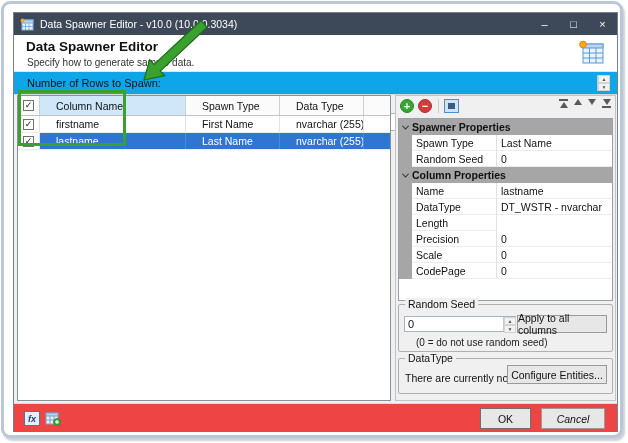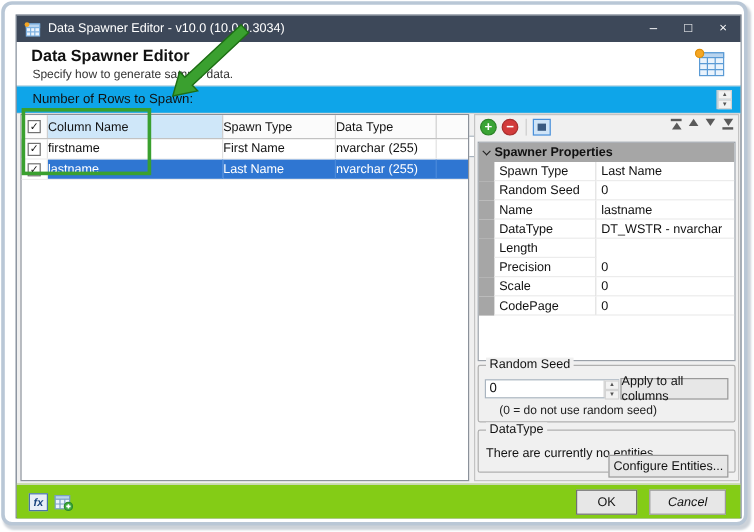--- a/index.html
+++ b/index.html
@@ -25,21 +25,21 @@
   .rowsbar .rlabel { position:absolute; left:13px; top:5px; font-size:11px; color:#111; }
   .tinput { position:absolute; border:1px solid #a9b4bf; background:#fff; font-size:11px; font-family:"Liberation Sans",sans-serif; padding:0 3px; color:#111; }
   .rowsbar .tinput { left:150px; top:2px; right:6px; height:18px; padding-right:16px;margin-top:39px; }
   .spin { position:absolute; right:7px; top:3px; width:13px; height:16px; display:flex; flex-direction:column; border-left:1px solid #c9c9c9; }
   .spin > div { flex:1; background:#f2f2f2; border:1px solid #d4d4d4; display:flex; align-items:center; justify-content:center; font-size:5px; color:#555; }
 
   
   .grid { position:absolute; left:3px; top:82px; width:374px; height:306px; background:#fff; border:1px solid #8b919a; }
   .grow { display:flex; height:17px; }
   .grow.ghead { height:20px; border-bottom:1px solid #c2c2c2; background:#fbfbfb; }
-  .gc { border-right:1px solid #e2e2e2; display:flex; align-items:center; font-size:10.5px; color:#111; padding-left:0; overflow:hidden; white-space:nowrap; }
+  .gc { border-right:1px solid #e2e2e2; display:flex; align-items:center; font-size:10.5px; color:#111; padding-left:16px; overflow:hidden; white-space:nowrap; }
   .ghead .gc { border-right:1px solid #cfcfcf; }
   .gc.c0 { width:22px; padding-left:0; justify-content:center; }
   .gc.c1 { width:146px; }
   .gc.c2 { width:94px; }
   .gc.c3 { width:84px; }
   .gc.c4 { flex:1; border-right:none; }
   .grow.body { border-bottom:1px solid #ededed; }
   .grow.sel .gc:not(.c0) { background:#2f76d2; color:#fff; border-right-color:#4a8adb; }
   .cb { width:11px; height:11px; border:1px solid #707070; background:#fff; display:flex; align-items:center; justify-content:center; font-size:9px; color:#111; line-height:1; }
   .hl { background:#cfe7f9; }
@@ -73,24 +73,24 @@
   .gbox { position:absolute; left:2px; width:215px; border:1px solid #b0b0b0; border-radius:2px; background:#f0f0f0; }
   .gbox .gtitle { position:absolute; top:-7px; left:6px; background:#f0f0f0; padding:0 3px; font-size:10.5px; color:#111; }
   .gbox.rs { top:208px; height:48px; }
   .gbox.ent { top:262px; height:36px; }
   .rs .tinput { left:5px; top:11px; width:112px; height:16px; padding-right:15px; }
   .rs .spin { left:104px; right:auto; top:12px; height:14px; }
   .btn { position:absolute; background:#e7e7e7; border:1px solid #9a9a9a; font-size:10.5px; color:#111; display:flex; align-items:center; justify-content:center; font-family:"Liberation Sans",sans-serif; cursor:default; }
   .rs .apply { right:5px; top:10px; width:90px; height:18px; }
   .rs .hint { position:absolute; left:5px; top:32px; font-size:10px; color:#222;margin-left:12px; }
   .ent .status { position:absolute; left:6px; top:13px; font-size:10.5px; color:#111; }
-  .ent .cfg { right:5px; top:20px; width:100px; height:19px; }
-
-  
-  .botbar { position:absolute; left:0; right:0; top:390px; height:29px; background:#84cc16; border-top:1px solid #dadada;padding-left:21px; }
+  .ent .cfg { right:5px; top:6px; width:100px; height:19px; }
+
+  
+  .botbar { position:absolute; left:0; right:0; top:390px; height:29px; background:#ef4444; border-top:1px solid #dadada;padding-left:21px; }
   .fxico { position:absolute; left:10px; top:7px; width:16px; height:15px; border:1px solid #4a74a8; background:#e8eef7; display:flex; align-items:center; justify-content:center; font-size:9px; font-style:italic; font-weight:bold; color:#16417c; }
   .tblico { position:absolute; left:31px; top:7px; width:16px; height:15px; }
   .ok { right:86px; top:4px; width:51px; height:21px; border-color:#707070; }
   .cancel { right:12px; top:4px; width:64px; height:21px;font-style:italic; }
 
   
   .anno-rect { position:absolute; left:14px; top:86px; width:108px; height:56px; border:3px solid #3aa02f; pointer-events:none; }
   .anno-arrow { position:absolute; left:0; top:0; pointer-events:none; }
 </style>
 </head>
@@ -209,20 +209,26 @@
         <div class="prow">
           <span class="gut"></span>
           <span class="pname">Spawn Type</span>
           <span class="pval">Last Name</span>
         </div>
         <div class="prow">
           <span class="gut"></span>
           <span class="pname">Random Seed</span>
           <span class="pval">0</span>
         </div>
+        <div class="prow cat">
+          <span class="chevbox">
+              <span class="chev"></span>
+            </span>
+          <span>Column Properties</span>
+        </div>
         <div class="prow">
           <span class="gut"></span>
           <span class="pname">Name</span>
           <span class="pval">lastname</span>
         </div>
         <div class="prow">
           <span class="gut"></span>
           <span class="pname">DataType</span>
           <span class="pval">DT_WSTR - nvarchar</span>
         </div>

